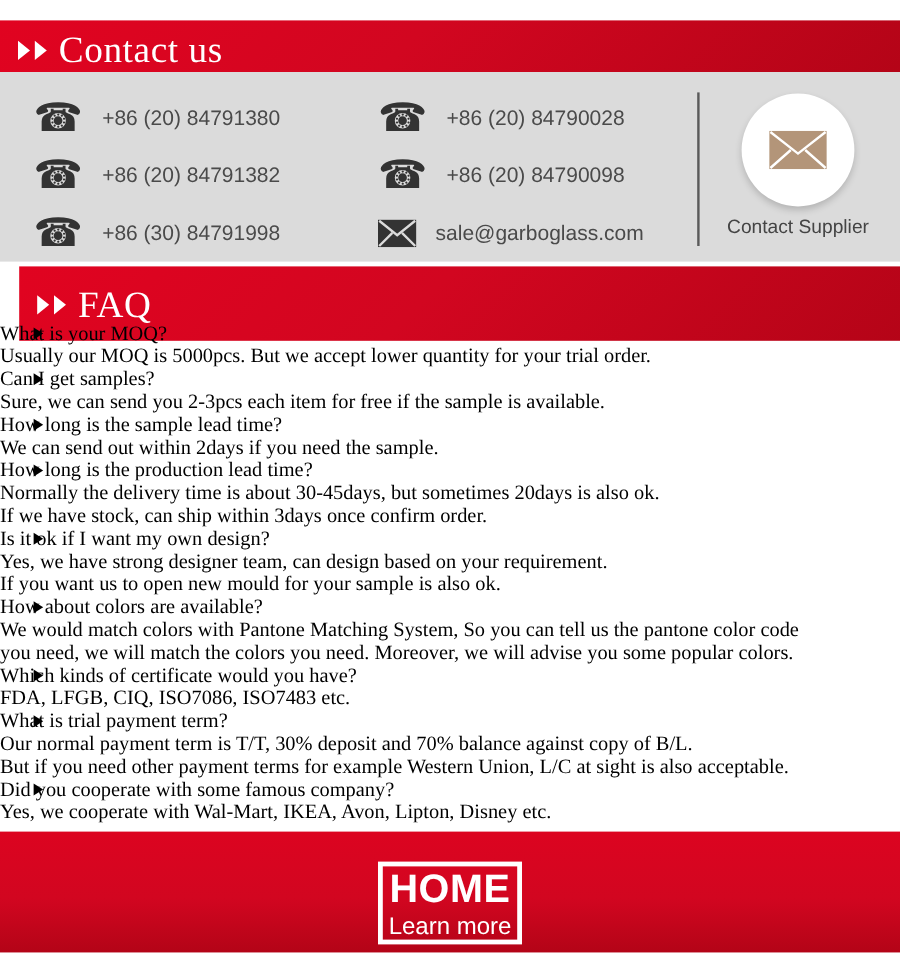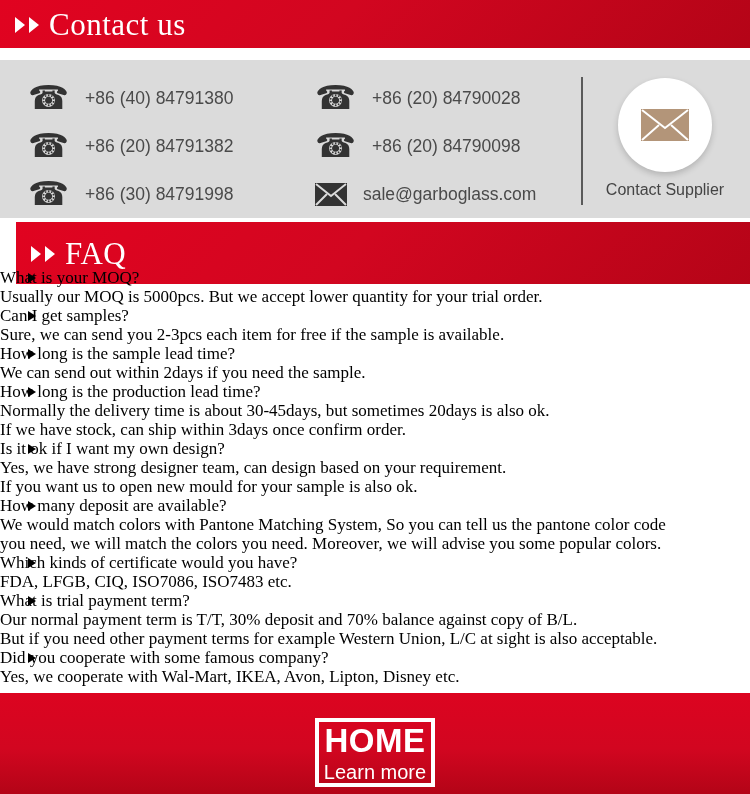--- a/index.html
+++ b/index.html
@@ -10,21 +10,21 @@
   
   .banner{
     position:absolute;left:0;width:750px;
     background:linear-gradient(135deg,#e10320 0%,#d20620 45%,#b40417 100%);
     display:flex;align-items:center;
     color:#fff;font-family:"Liberation Serif",serif;
   }
   .banner-title{font-size:31px;letter-spacing:.5px;padding-left:10px;line-height:1;}
   .chevrons{display:flex;align-items:center;gap:4px;margin-left:15px;margin-top:2px;}
   .chev{width:0;height:0;border-left:10px solid #fff;border-top:8px solid transparent;border-bottom:8px solid transparent;}
-  #banner-contact{top:0;height:48px;}
+  #banner-contact{top:17px;height:48px;}
   #banner-faq{top:222;top:222px;height:62px;margin-left:16px;}
   
   #contact-panel{position:absolute;left:0;top:60px;width:750px;height:158px;background:#dbdbdb;}
   .c-row{position:absolute;display:flex;align-items:center;height:36px;color:#4a4a4a;font-size:17.5px;}
   .phone-glyph{font-size:33px;line-height:30px;color:#333;margin-right:16px;font-family:"DejaVu Sans",sans-serif;}
   .env-svg{display:block;margin-right:16px;}
   .r1{top:20px;} .r2{top:68px;} .r3{top:116px;}
   .colL{left:28px;width:280px;} .colR{left:315px;width:260px;}
   #contact-divider{position:absolute;left:581px;top:17px;width:2px;height:128px;background:#5a5a5a;}
   #supplier-circle{
@@ -70,21 +70,21 @@
       <span class="chev"></span>
       <span class="chev"></span>
     </span>
     <span class="banner-title">Contact us</span>
   </div>
 
   <div id="contact-panel">
 
     <div class="c-row colL r1">
       <span class="phone-glyph">☎</span>
-      <span>+86 (40) 84791380</span>
+      <span>+86 (20) 84791380</span>
     </div>
     <div class="c-row colR r1">
       <span class="phone-glyph">☎</span>
       <span>+86 (20) 84790028</span>
     </div>
 
     <div class="c-row colL r2">
       <span class="phone-glyph">☎</span>
       <span>+86 (20) 84791382</span>
     </div>
@@ -149,21 +149,21 @@
       <div class="faq-a">If we have stock, can ship within 3days once confirm order.</div>
     </div>
 
     <div class="faq-item">
       <div class="faq-q"><span class="bullet"></span><span>Is it ok if I want my own design?</span></div>
       <div class="faq-a">Yes, we have strong designer team, can design based on your requirement.</div>
       <div class="faq-a">If you want us to open new mould for your sample is also ok.</div>
     </div>
 
     <div class="faq-item">
-      <div class="faq-q"><span class="bullet"></span><span>How many deposit are available?</span></div>
+      <div class="faq-q"><span class="bullet"></span><span>How about colors are available?</span></div>
       <div class="faq-a">We would match colors with Pantone Matching System, So you can tell us the pantone color code</div>
       <div class="faq-a">you need, we will match the colors you need. Moreover, we will advise you some popular colors.</div>
     </div>
 
     <div class="faq-item">
       <div class="faq-q"><span class="bullet"></span><span>Which kinds of certificate would you have?</span></div>
       <div class="faq-a">FDA, LFGB, CIQ, ISO7086, ISO7483 etc.</div>
     </div>
 
     <div class="faq-item">

